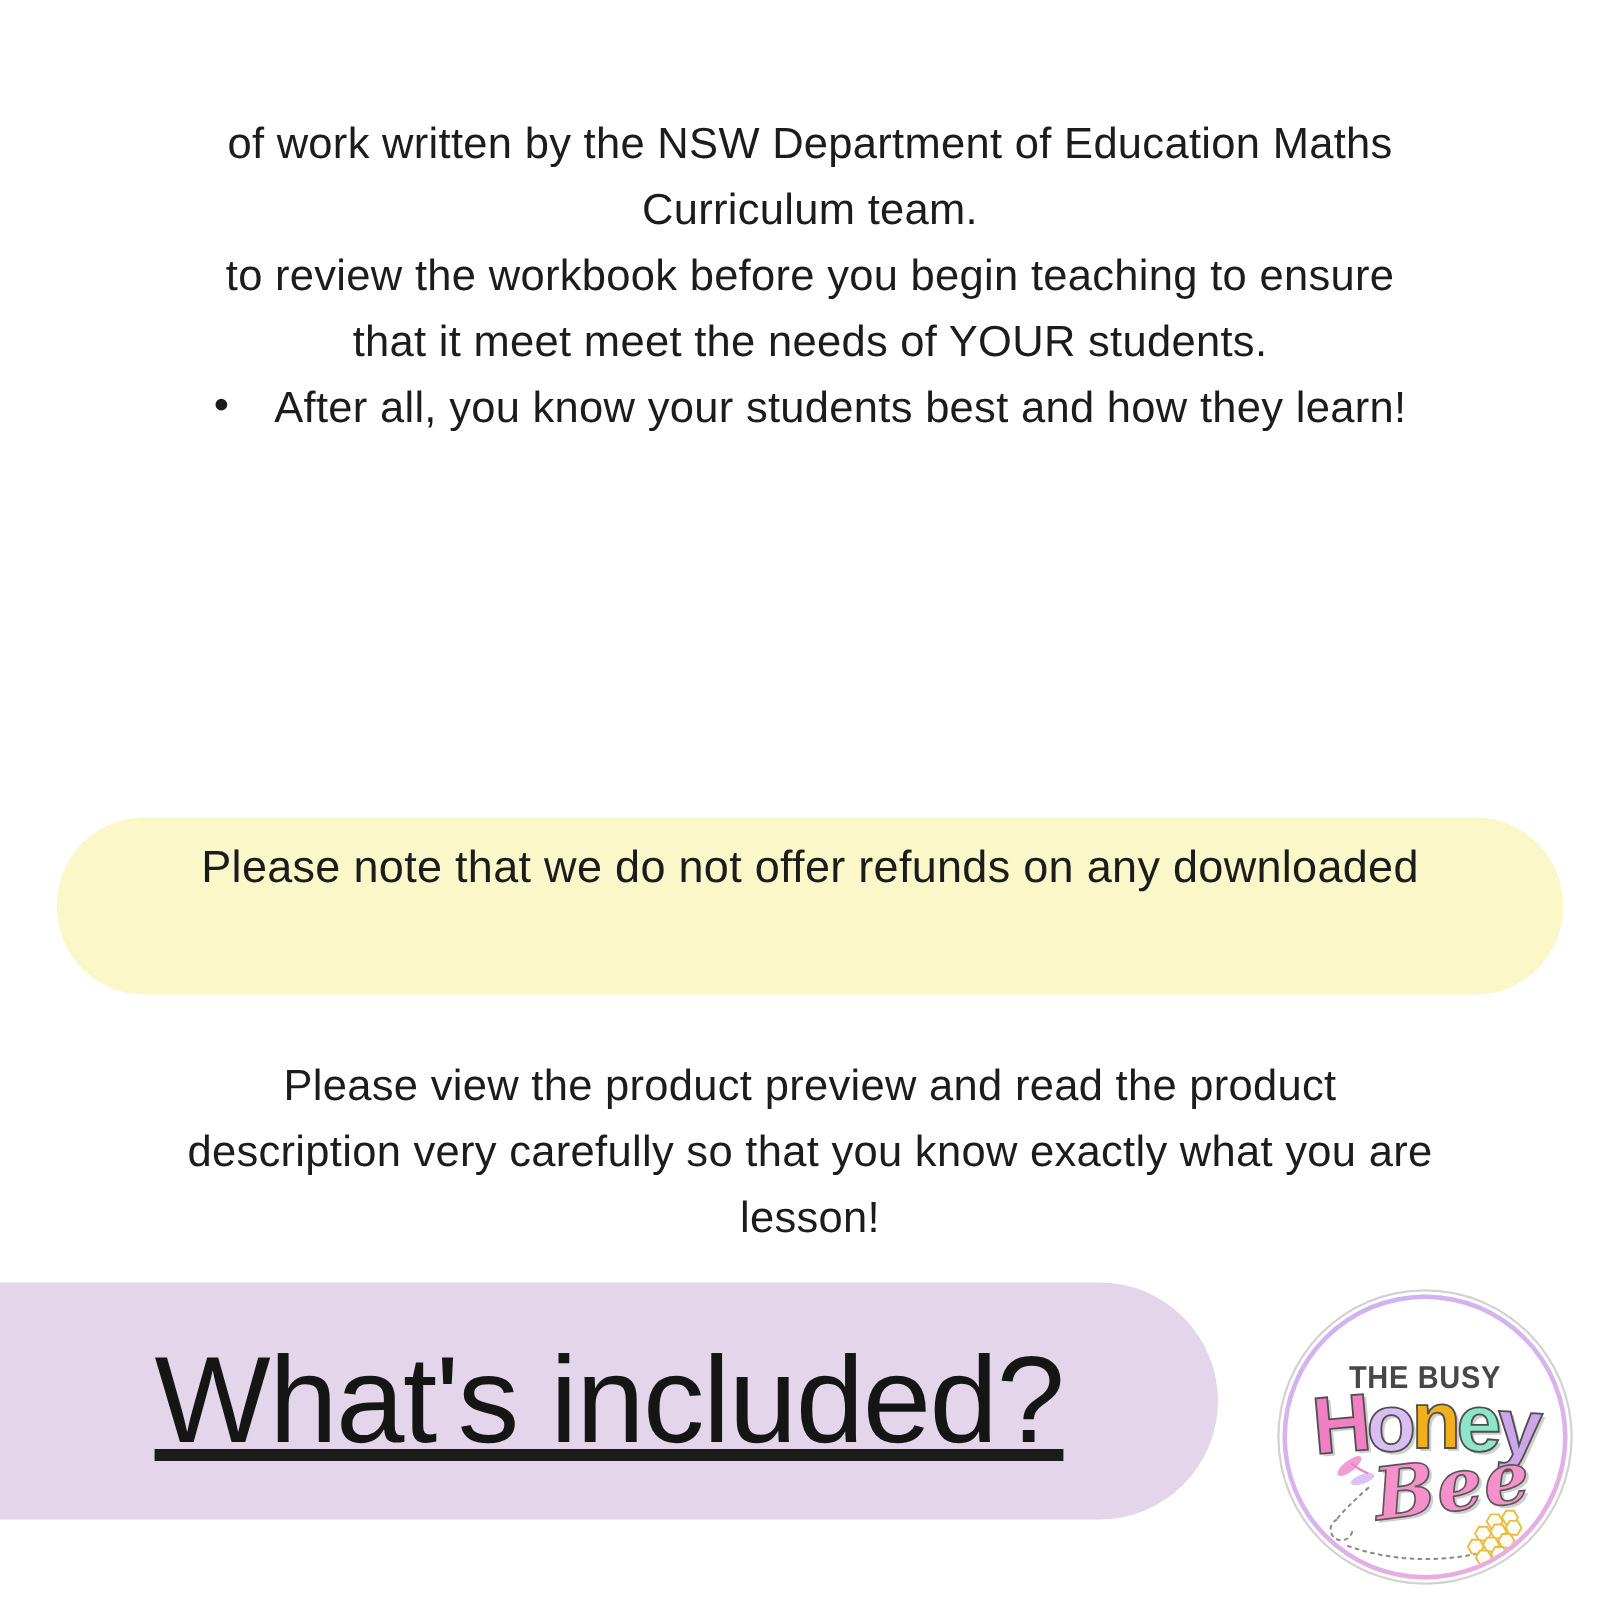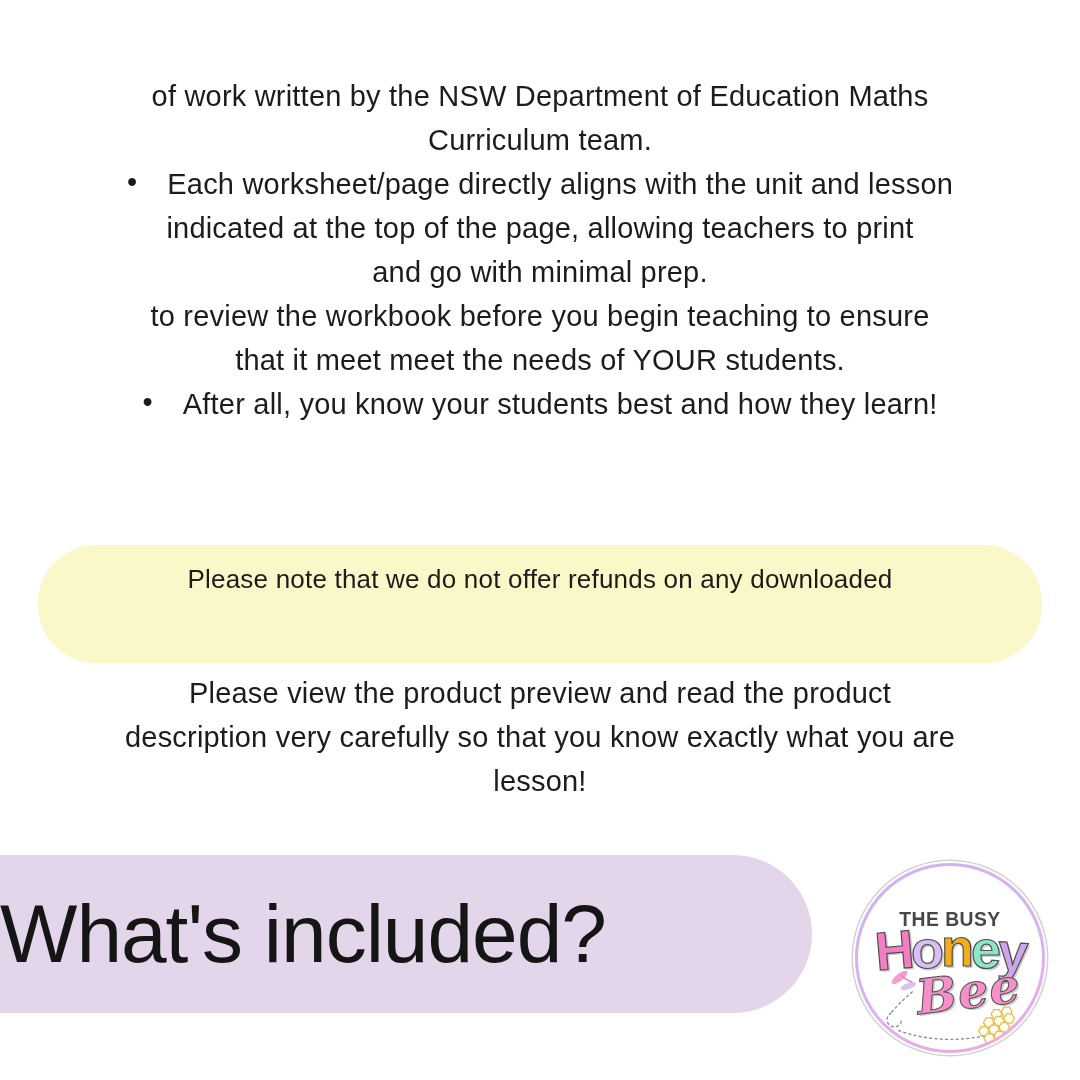--- a/index.html
+++ b/index.html
@@ -13,32 +13,32 @@
   
   .bullets{
     position:absolute;top:74px;left:40px;width:1000px;
     font-size:29px;line-height:44px;text-align:center;letter-spacing:.2px;
   }
   .dot{display:inline-block;margin-right:30px;transform:translateY(-2px);}
   
   .note-box{
     position:absolute;left:38px;top:545px;width:1004px;height:118px;box-sizing:border-box;
     background:#FAF7C8;border-radius:58px;padding-top:12px;
-    font-size:26px;line-height:44px;text-align:center;letter-spacing:.2px;
+    font-size:30px;line-height:44px;text-align:center;letter-spacing:.2px;
   }
   
   .paragraph{
-    position:absolute;left:40px;top:671px;width:1000px;
+    position:absolute;left:40px;top:702px;width:1000px;
     font-size:29px;line-height:44px;text-align:center;letter-spacing:.2px;
   }
   
   .heading-box{
     position:absolute;left:0;top:855px;width:812px;height:158px;
     background:#E4D6EA;border-radius:0 88px 88px 0;
-    display:flex;align-items:center;
+    display:flex;align-items:center;justify-content:center;text-decoration:underline;
   }
   .heading{font-size:82px;letter-spacing:-1px;color:#151515;}
   
   .logo{
     position:absolute;left:855px;top:863px;width:190px;height:190px;border-radius:50%;
     background:linear-gradient(155deg,#CDB2F2 0%,#D9B4EE 55%,#F0A9DC 100%);
     box-shadow:0 0 0 2px #ffffff,0 0 0 3.5px #d2d2d2;
   }
   .logo-face{position:absolute;inset:3px;border-radius:50%;background:#ffffff;overflow:hidden;}
   .logo-top{
@@ -68,25 +68,20 @@
   }
   .logo-art{position:absolute;inset:0;width:100%;height:100%;}
 </style>
 </head>
 <body>
 
 <div class="bullets">
   <div class="bullet-item">
       <div class="line"><span>of work written by the NSW Department of Education Maths</span></div>
       <div class="line"><span>Curriculum team.</span></div>
-    </div>
-  <div class="bullet-item">
-      <div class="line"><span class="dot">•</span><span>Each worksheet/page directly aligns with the unit and lesson</span></div>
-      <div class="line"><span>indicated at the top of the page, allowing teachers to print</span></div>
-      <div class="line"><span>and go with minimal prep.</span></div>
     </div>
   <div class="bullet-item">
       <div class="line"><span>to review the workbook before you begin teaching to ensure</span></div>
       <div class="line"><span>that it meet meet the needs of </span><span class="u">YOUR </span><span>students.</span></div>
     </div>
   <div class="bullet-item">
       <div class="line"><span class="dot">•</span><span>After all, you know your students best and how they learn!</span></div>
     </div>
 </div>
 

